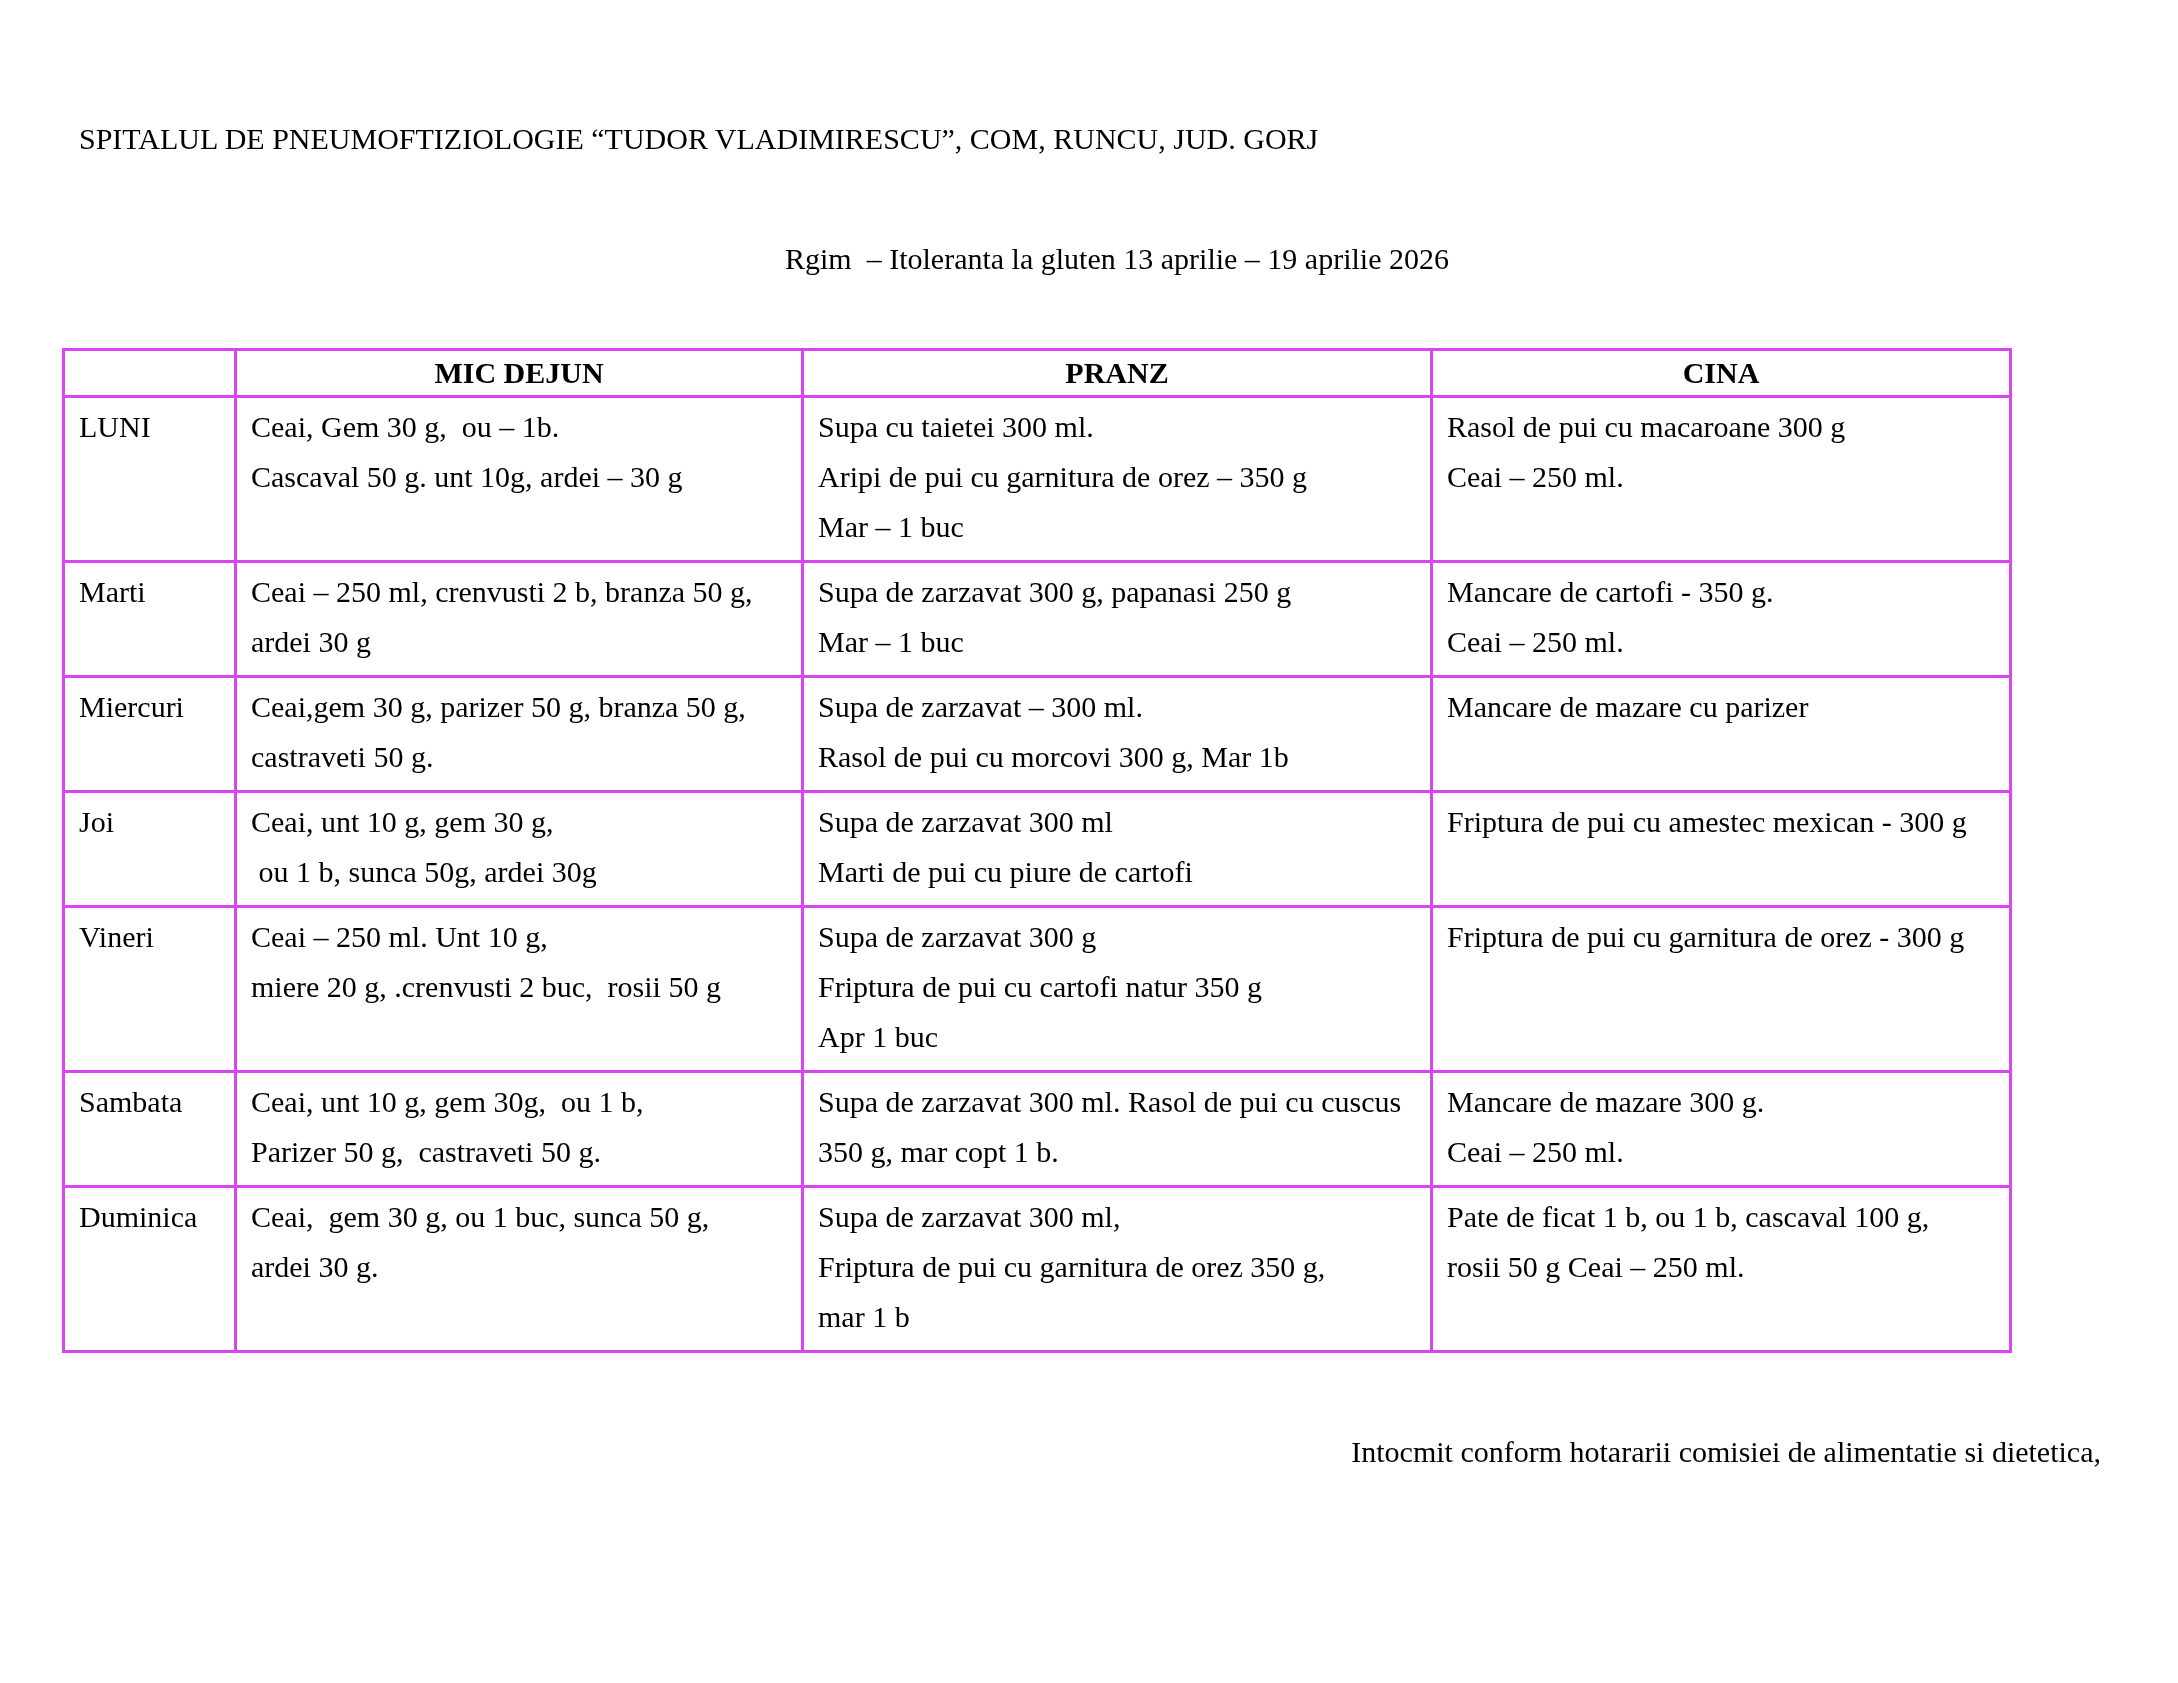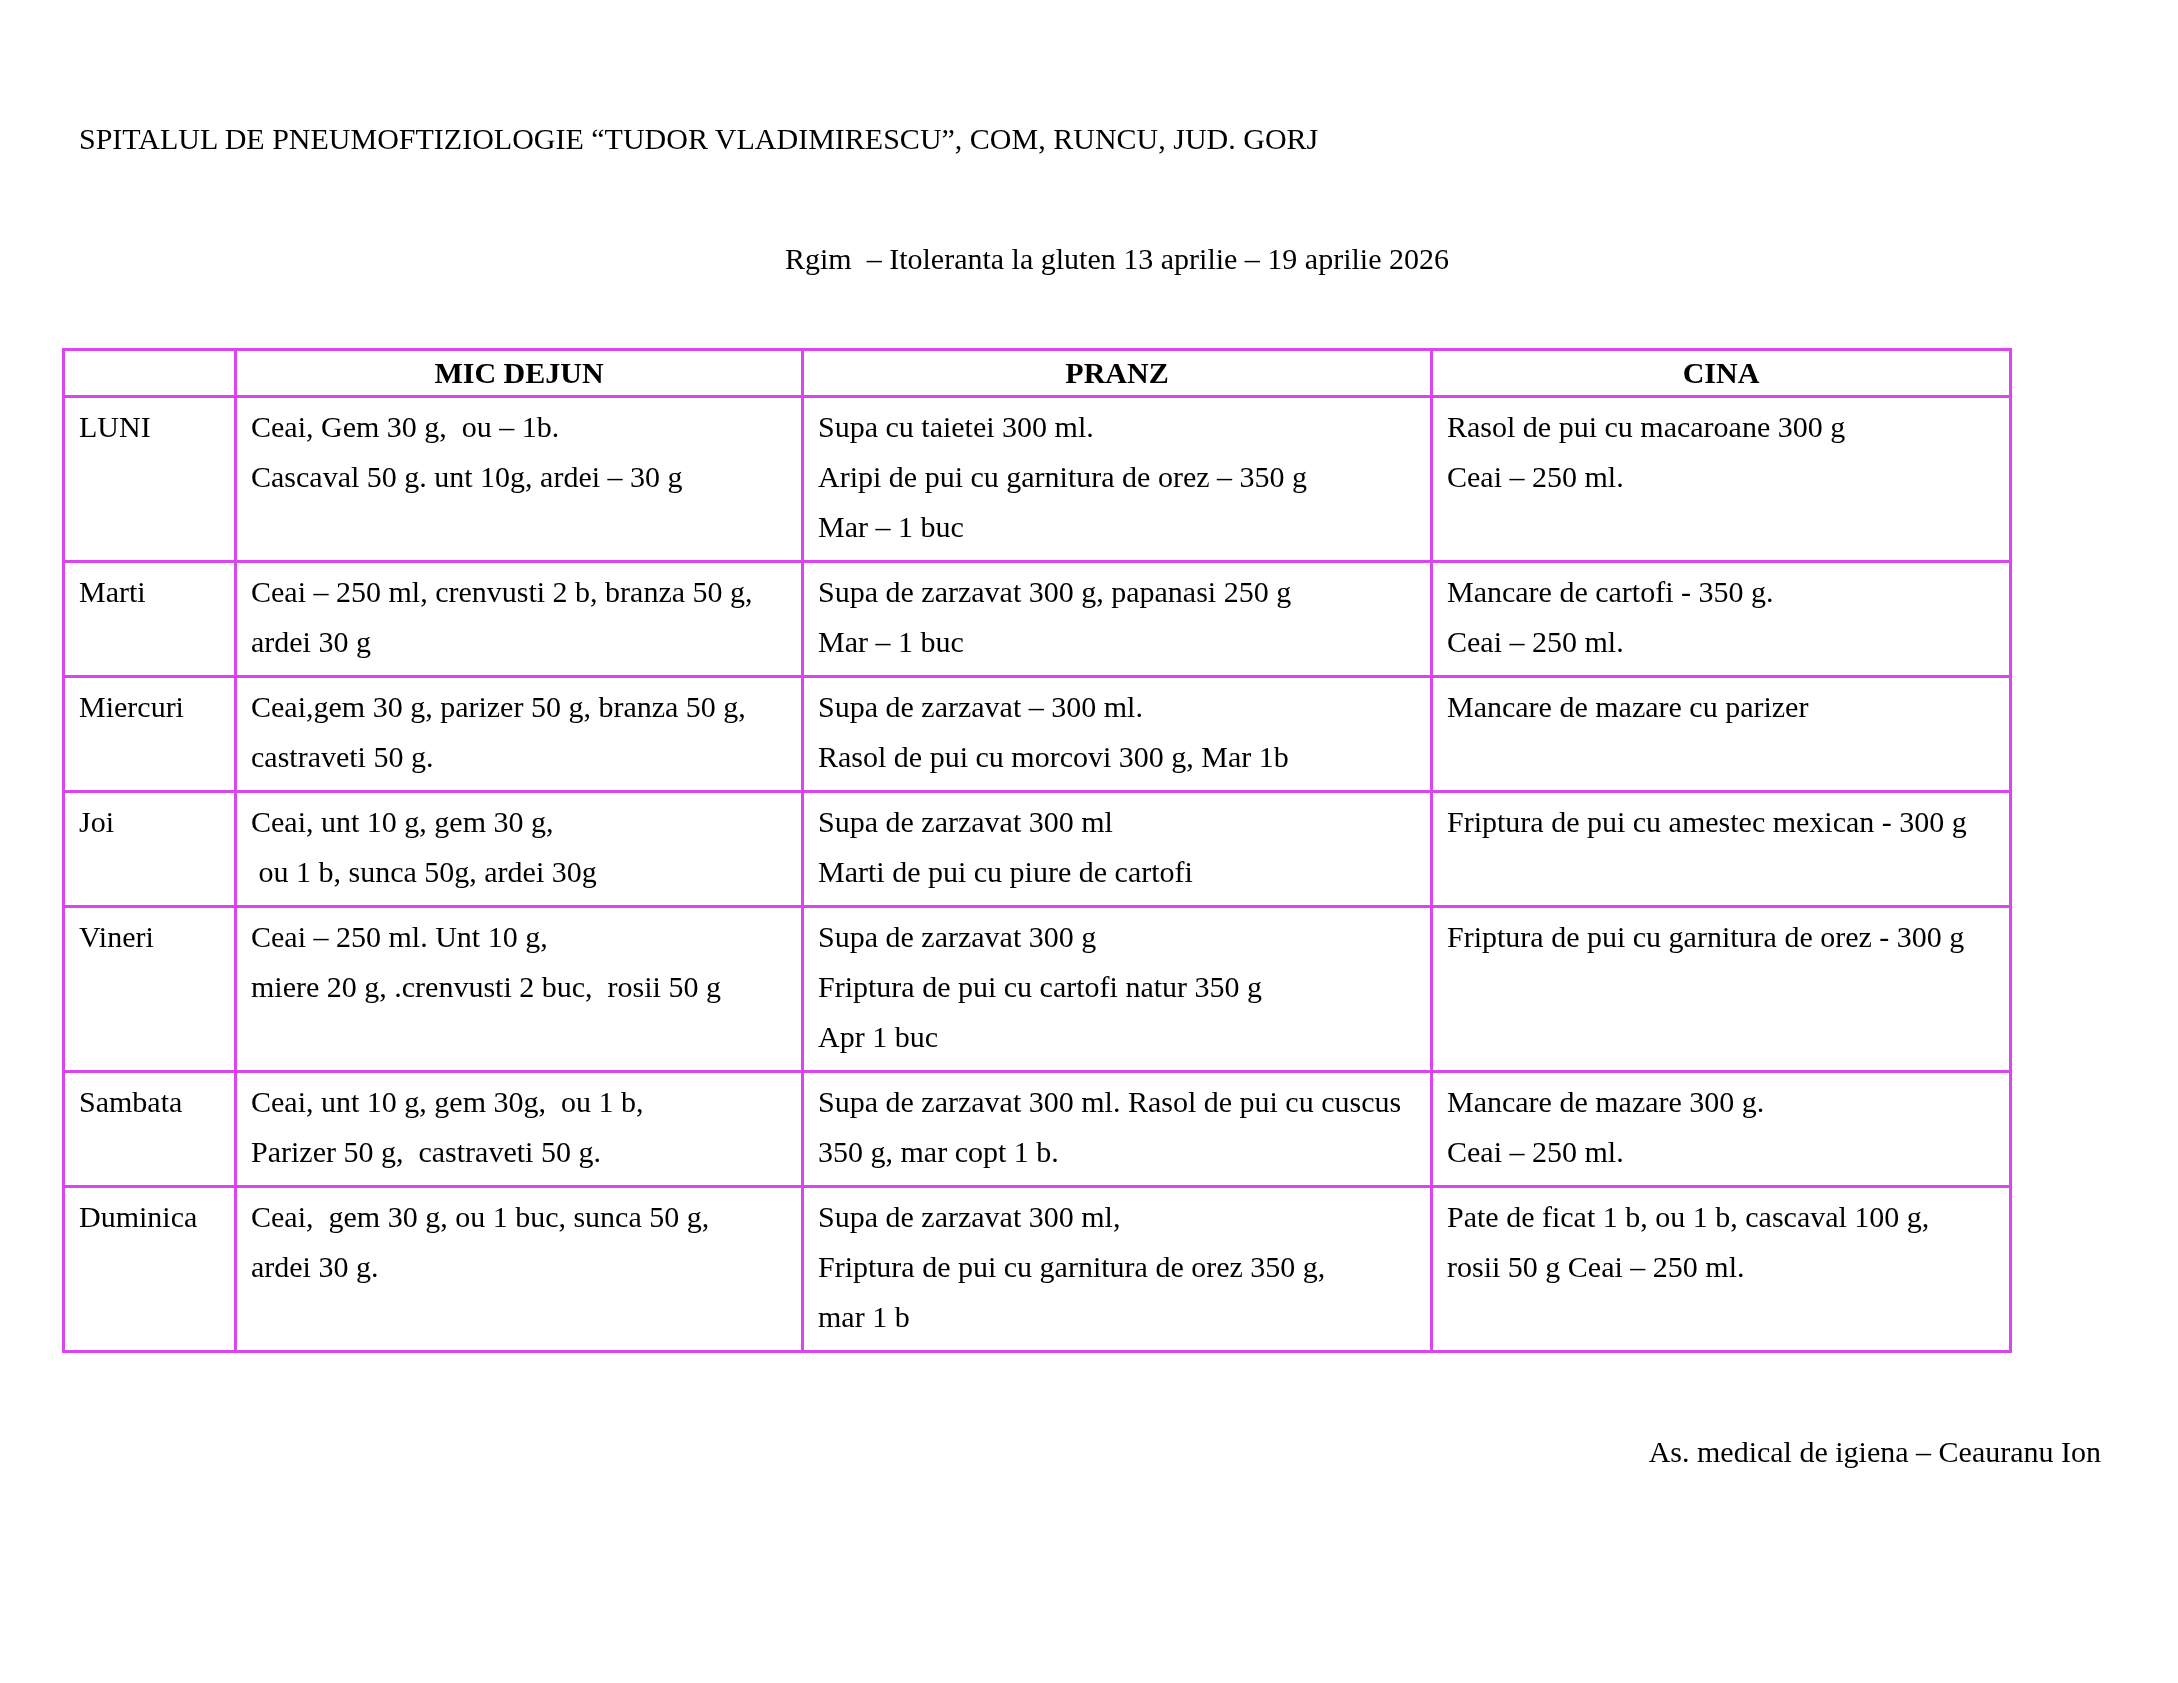--- a/index.html
+++ b/index.html
@@ -210,15 +210,15 @@
         </td>
         <td>
           <div class="meal-line">Pate de ficat 1 b, ou 1 b, cascaval 100 g,</div>
           <div class="meal-line">rosii 50 g Ceai – 250 ml.</div>
         </td>
       </tr>
     </tbody>
 </table>
 
 <div class="footer-block">
-  <div class="footer-line">As. medical de igiena – Ceauranu Ion</div>
+  <div class="footer-line">Intocmit conform hotararii comisiei de alimentatie si dietetica,</div>
 </div>
 
 
 </body></html>

